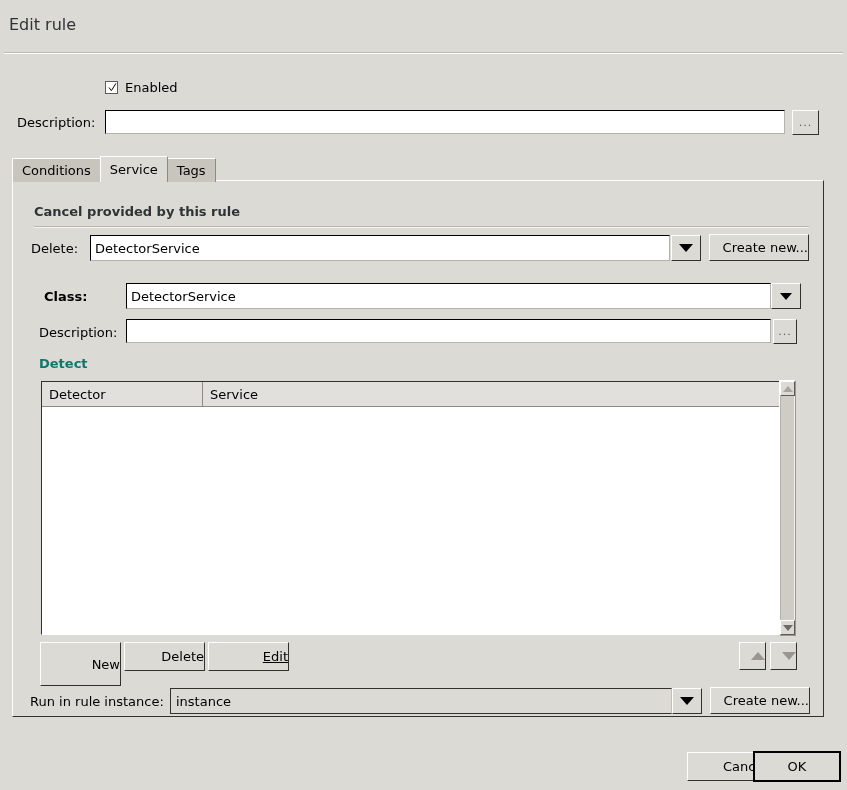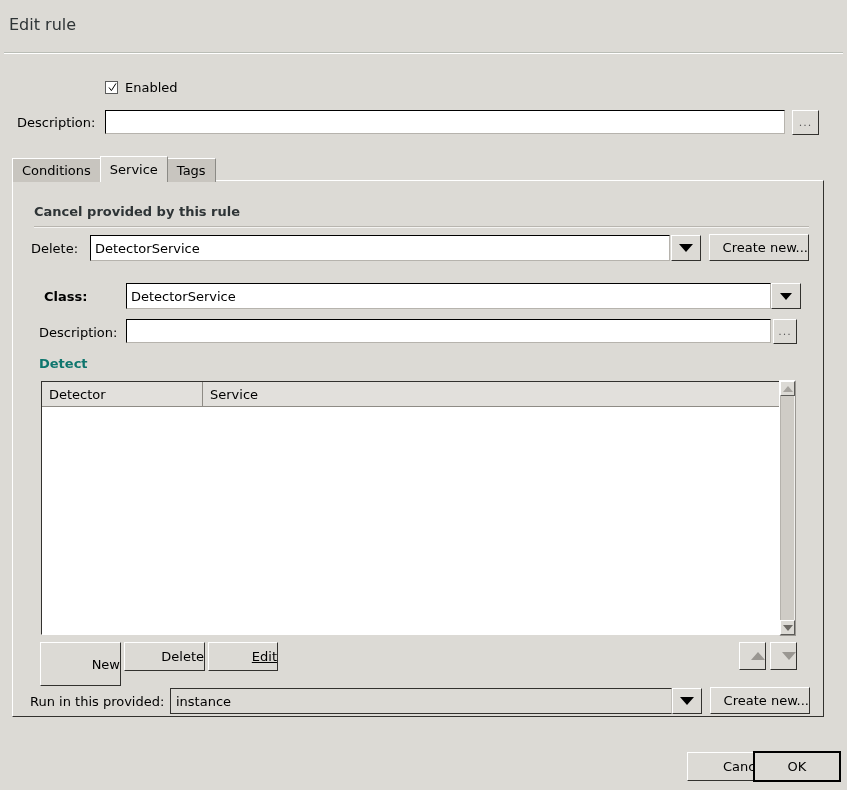--- a/index.html
+++ b/index.html
@@ -368,21 +368,21 @@
     width: 81px; height: 44px;
   }
   #btn-delete {
     position: absolute;
     left: 124px; top: 642px;
     width: 81px; height: 29px;
   }
   #btn-edit {
     position: absolute;
     left: 208px; top: 642px;
-    width: 70px; height: 29px; text-decoration: underline;
+    width: 81px; height: 29px; text-decoration: underline;
   }
   #btn-move-up {
     position: absolute;
     left: 739px; top: 642px;
     width: 27px; height: 28px;
   }
   #btn-move-down {
     position: absolute;
     left: 770px; top: 642px;
     width: 27px; height: 28px;
@@ -538,21 +538,21 @@
 <div id="btn-edit" class="push-button">
   <span>Edit</span>
 </div>
 <div id="btn-move-up" class="push-button">
   <span class="tri-up-dis"></span>
 </div>
 <div id="btn-move-down" class="push-button">
   <span class="tri-down-dis"></span>
 </div>
 
-<div id="instance-label">Run in this provided:</div>
+<div id="instance-label">Run in rule instance:</div>
 <div id="instance-entry">instance</div>
 <div id="instance-arrow" class="combo-arrow-button">
   <span class="tri-down"></span>
 </div>
 <div id="instance-create-new" class="push-button">
   <span>Create new...</span>
 </div>
 
 <div id="btn-cancel" class="push-button">
   <span>Cancel</span>

